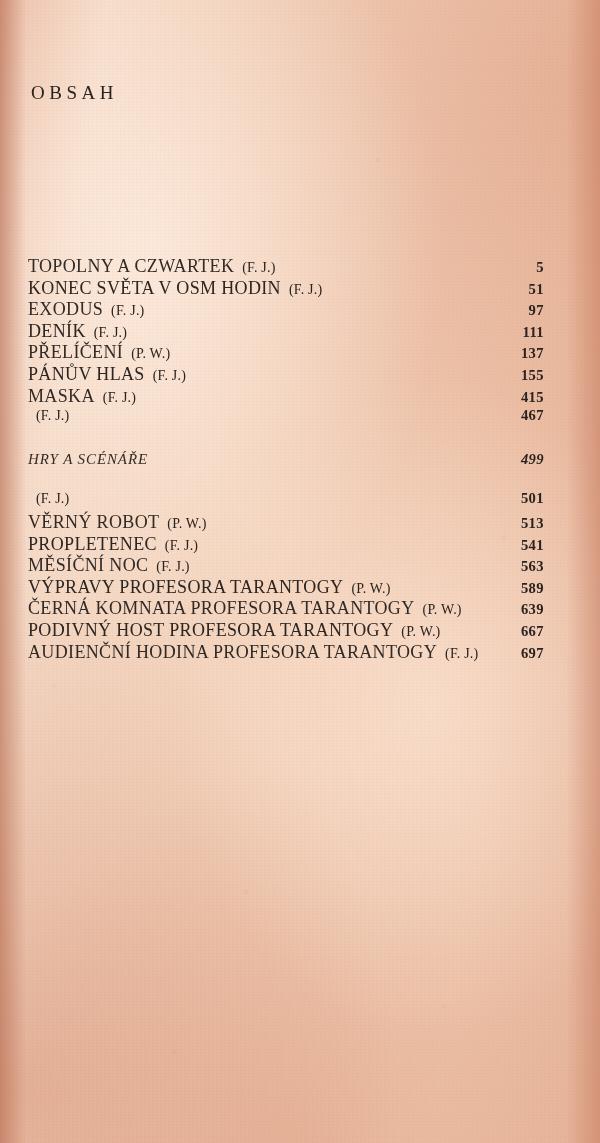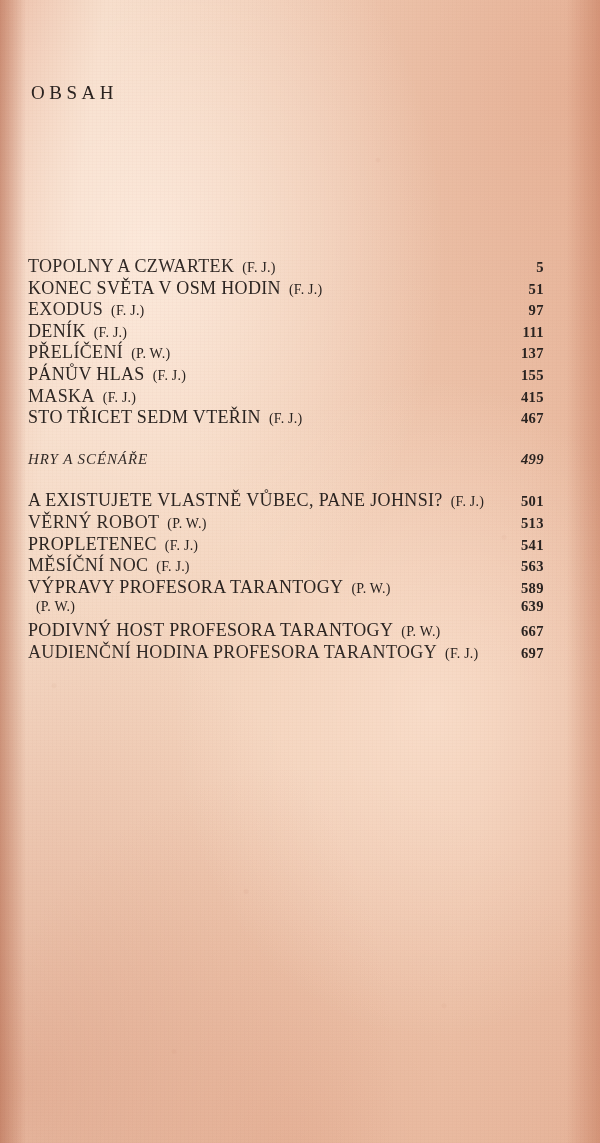--- a/index.html
+++ b/index.html
@@ -187,32 +187,30 @@
           <span class="spacer"></span>
           <span class="page-num">155</span>
         </div>
         <div class="toc-row">
           <span class="title">MASKA</span>
           <span class="attr">(F. J.)</span>
           <span class="spacer"></span>
           <span class="page-num">415</span>
         </div>
         <div class="toc-row">
-          <span class="title">STO TŘICET SEDM VTEŘIN</span>
           <span class="attr">(F. J.)</span>
           <span class="spacer"></span>
           <span class="page-num">467</span>
         </div>
         <div class="toc-row section gap-before gap-after">
           <span class="title">HRY A SCÉNÁŘE</span>
           <span class="spacer"></span>
           <span class="page-num">499</span>
         </div>
         <div class="toc-row">
-          <span class="title">A EXISTUJETE VLASTNĚ VŮBEC, PANE JOHNSI?</span>
           <span class="attr">(F. J.)</span>
           <span class="spacer"></span>
           <span class="page-num">501</span>
         </div>
         <div class="toc-row">
           <span class="title">VĚRNÝ ROBOT</span>
           <span class="attr">(P. W.)</span>
           <span class="spacer"></span>
           <span class="page-num">513</span>
         </div>
@@ -228,20 +226,21 @@
           <span class="spacer"></span>
           <span class="page-num">563</span>
         </div>
         <div class="toc-row">
           <span class="title">VÝPRAVY PROFESORA TARANTOGY</span>
           <span class="attr">(P. W.)</span>
           <span class="spacer"></span>
           <span class="page-num">589</span>
         </div>
         <div class="toc-row">
+          <span class="title">ČERNÁ KOMNATA PROFESORA TARANTOGY</span>
           <span class="attr">(P. W.)</span>
           <span class="spacer"></span>
           <span class="page-num">639</span>
         </div>
         <div class="toc-row">
           <span class="title">PODIVNÝ HOST PROFESORA TARANTOGY</span>
           <span class="attr">(P. W.)</span>
           <span class="spacer"></span>
           <span class="page-num">667</span>
         </div>

